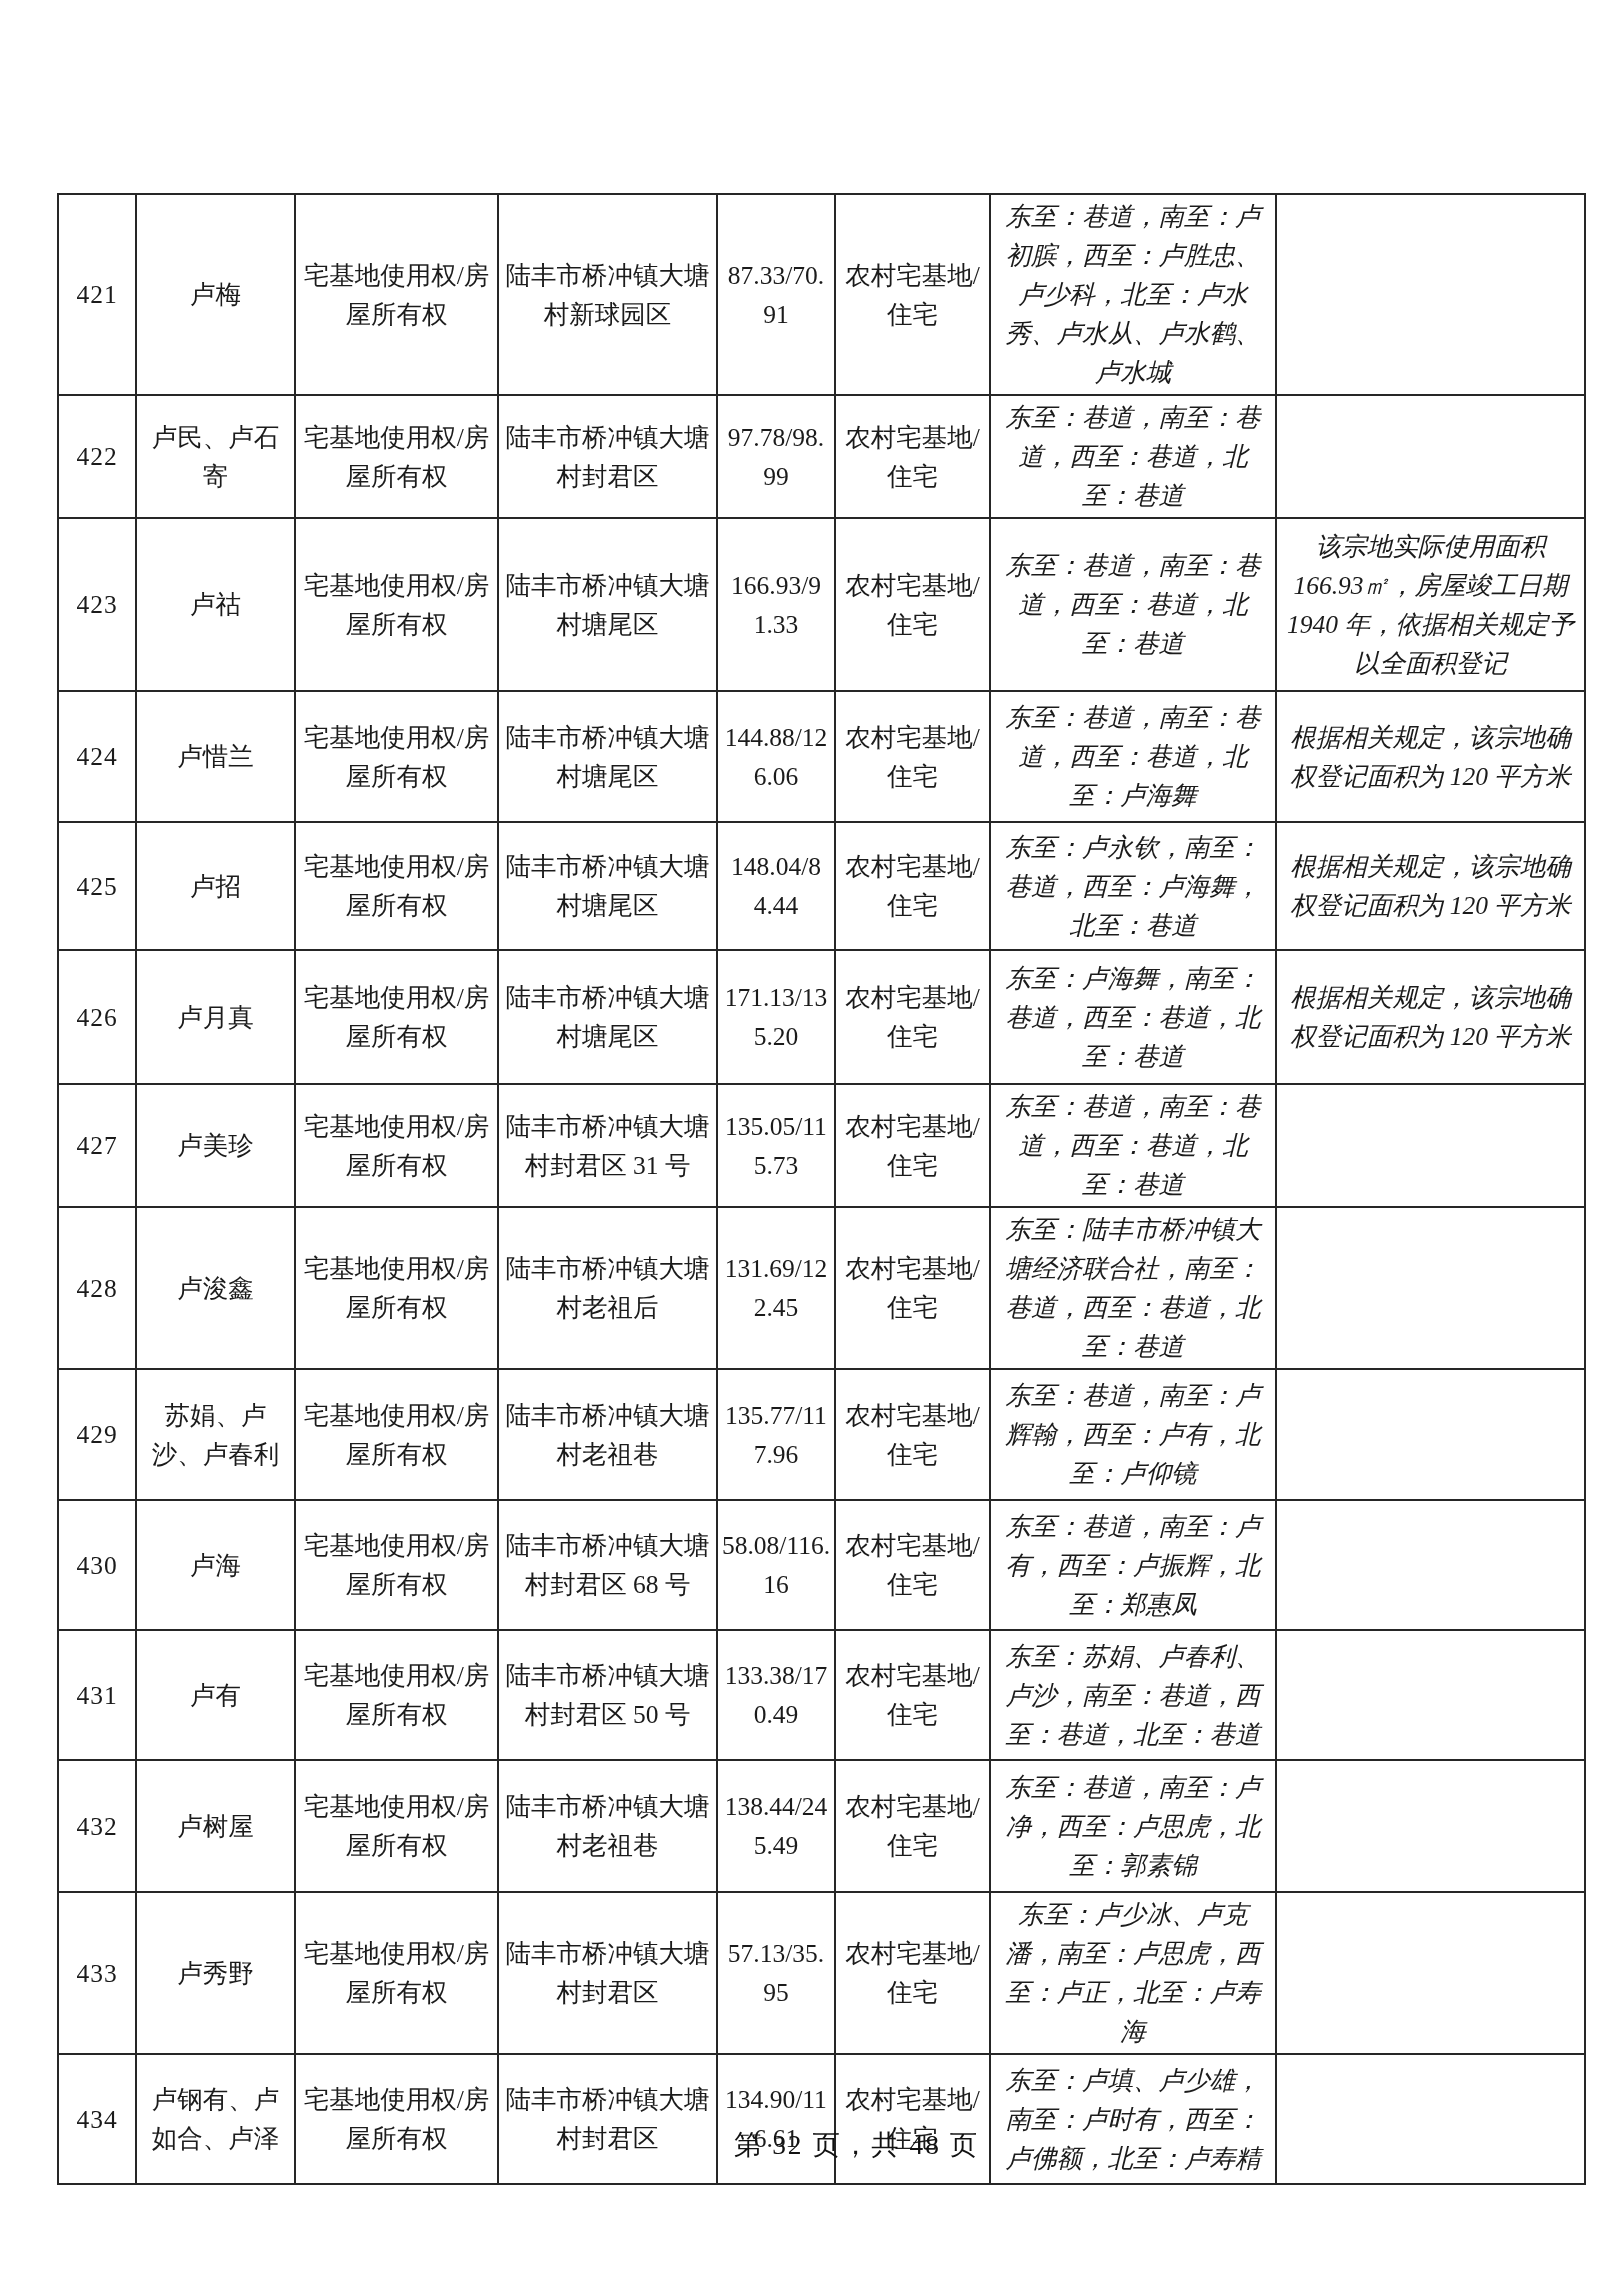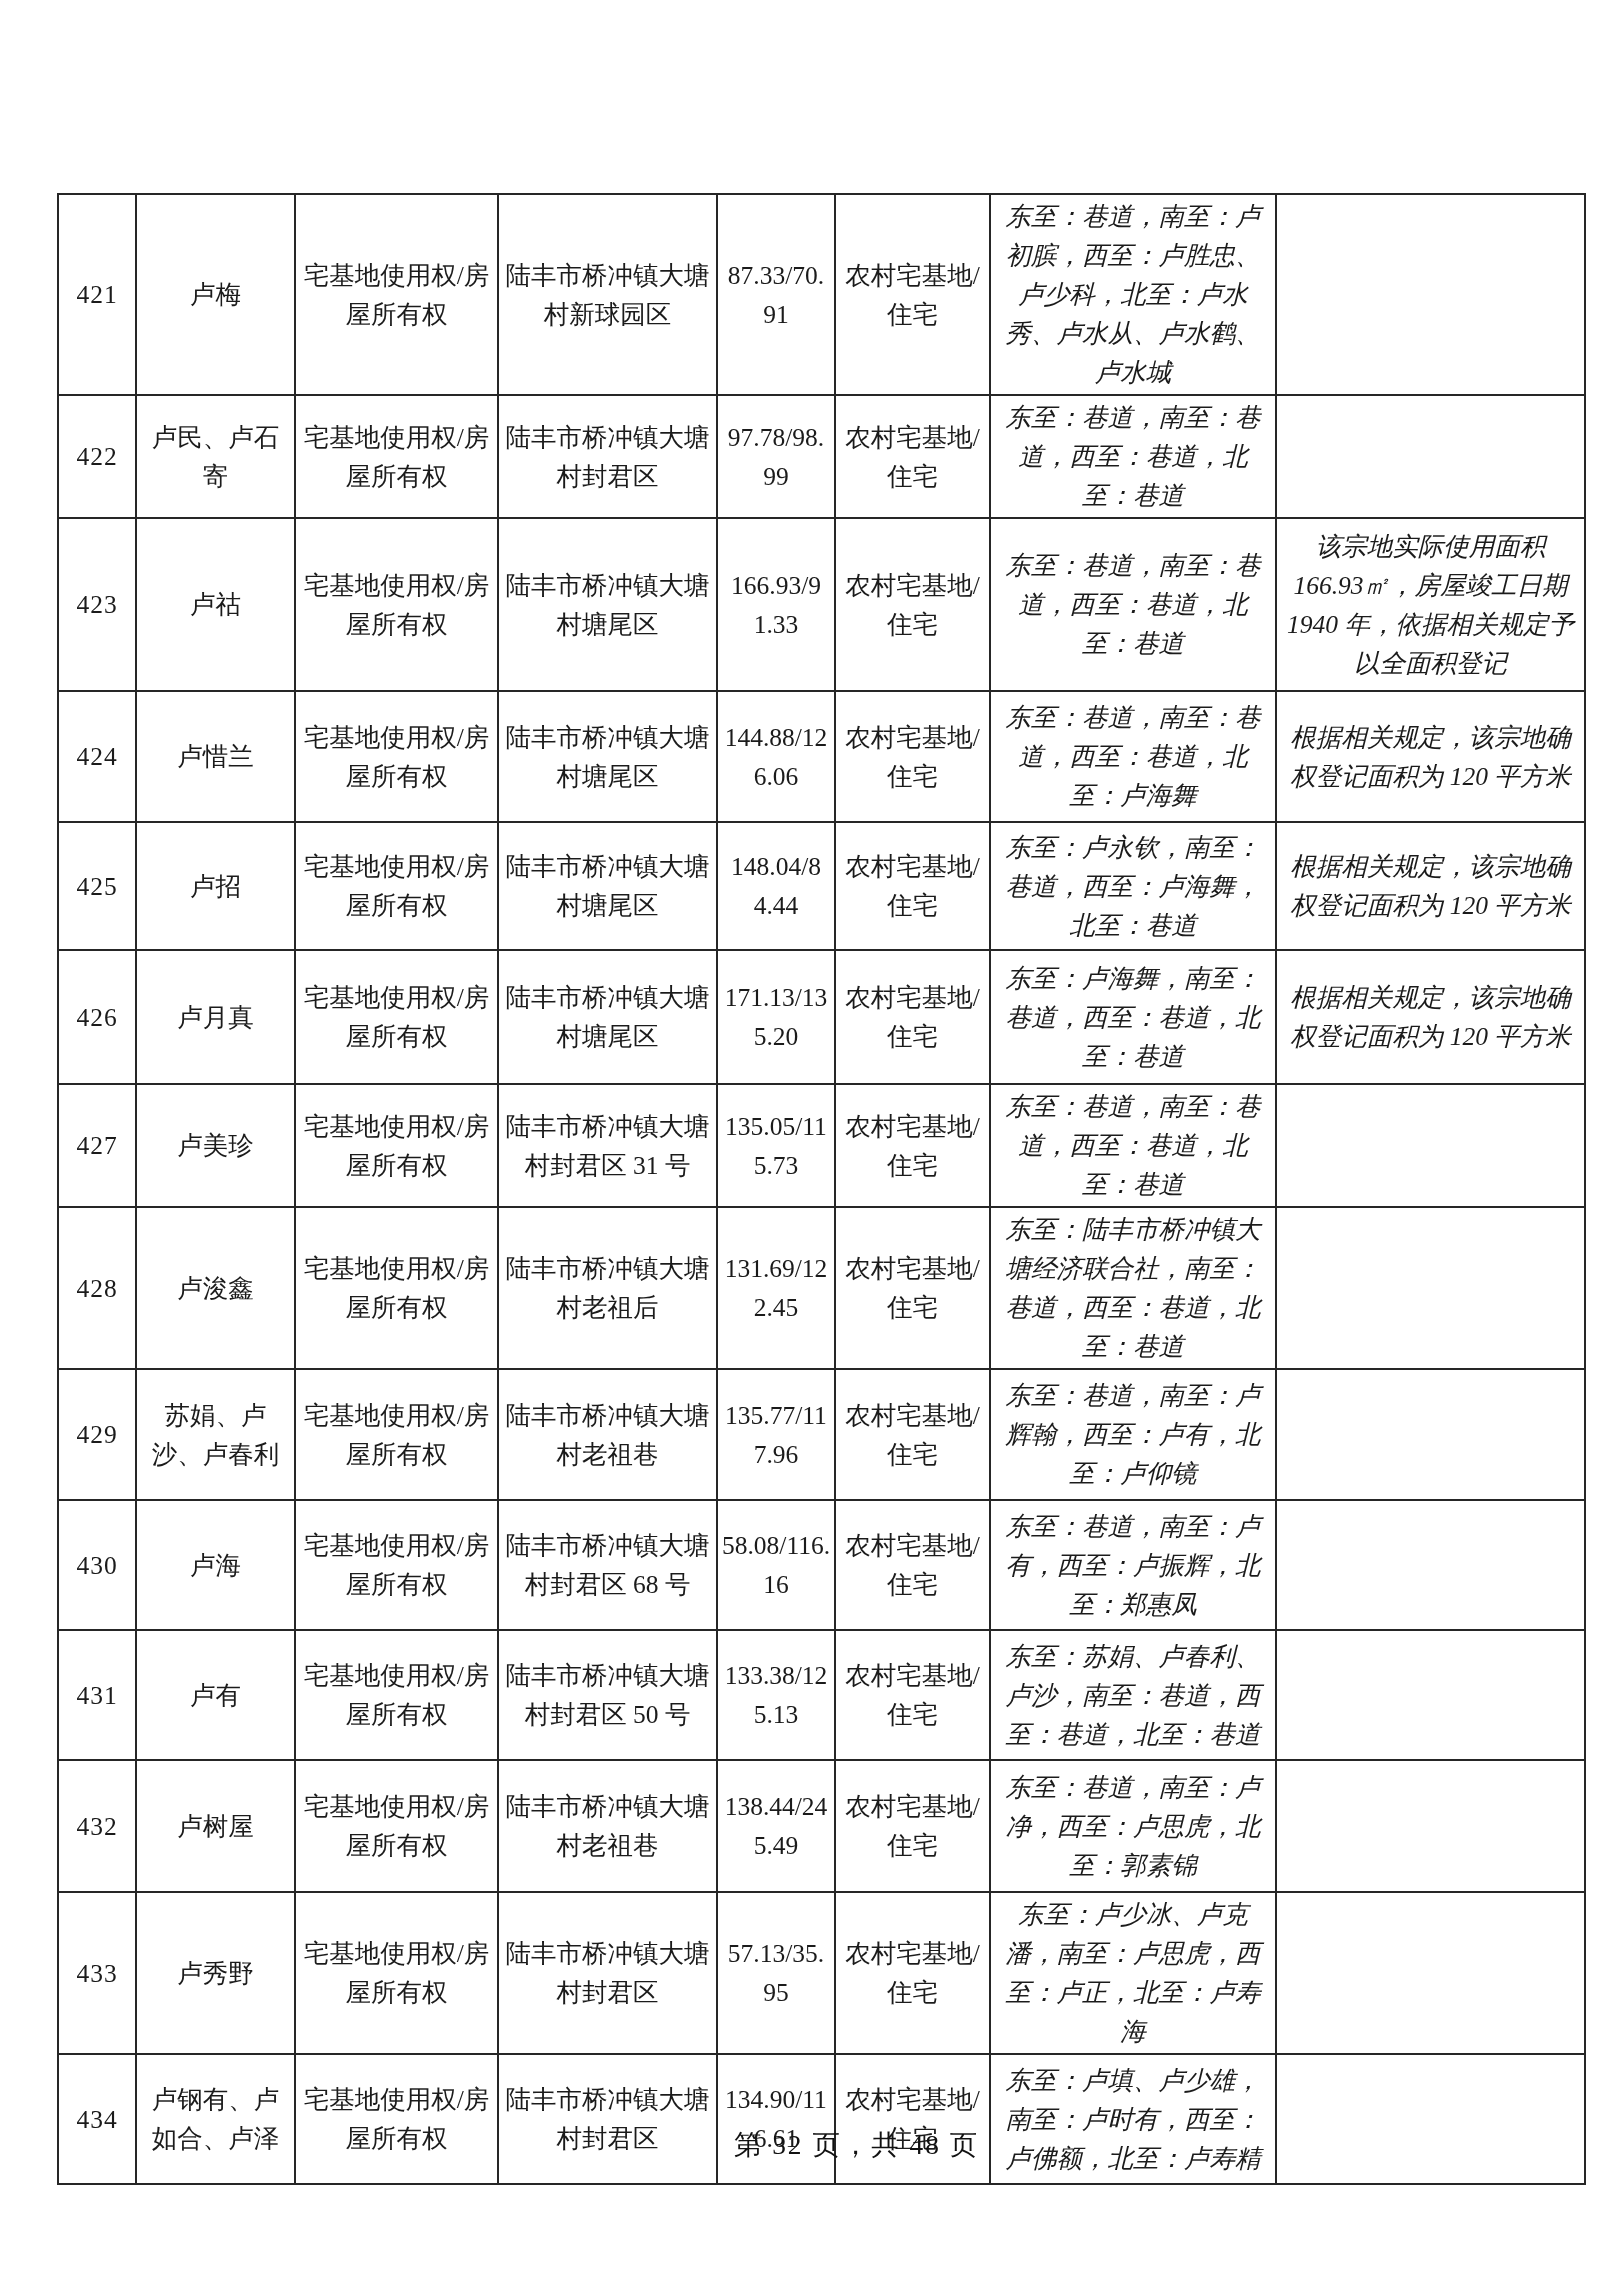--- a/index.html
+++ b/index.html
@@ -174,21 +174,21 @@
           <td class="col-area">58.08/116.16</td>
           <td class="col-use">农村宅基地/住宅</td>
           <td class="col-boundary">东至：巷道，南至：卢有，西至：卢振辉，北至：郑惠凤</td>
           <td class="col-remark"></td>
         </tr>
         <tr style="height: 130px;">
           <td class="col-no">431</td>
           <td class="col-holder">卢有</td>
           <td class="col-right_type">宅基地使用权/房屋所有权</td>
           <td class="col-location">陆丰市桥冲镇大塘村封君区 50 号</td>
-          <td class="col-area">133.38/125.13</td>
+          <td class="col-area">133.38/170.49</td>
           <td class="col-use">农村宅基地/住宅</td>
           <td class="col-boundary">东至：苏娟、卢春利、卢沙，南至：巷道，西至：巷道，北至：巷道</td>
           <td class="col-remark"></td>
         </tr>
         <tr style="height: 132px;">
           <td class="col-no">432</td>
           <td class="col-holder">卢树屋</td>
           <td class="col-right_type">宅基地使用权/房屋所有权</td>
           <td class="col-location">陆丰市桥冲镇大塘村老祖巷</td>
           <td class="col-area">138.44/245.49</td>

